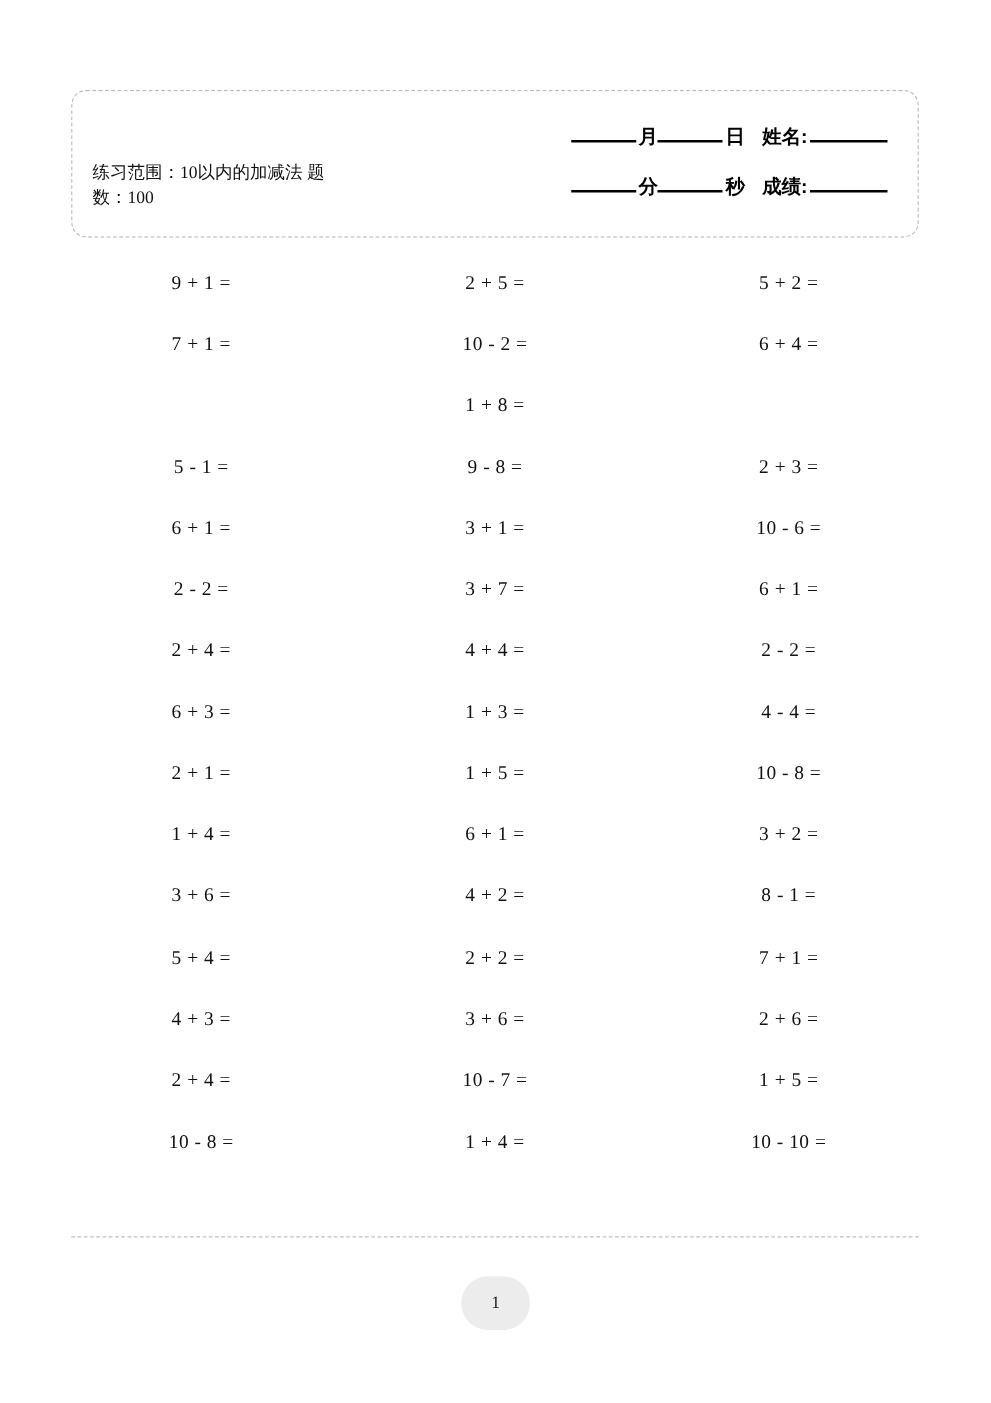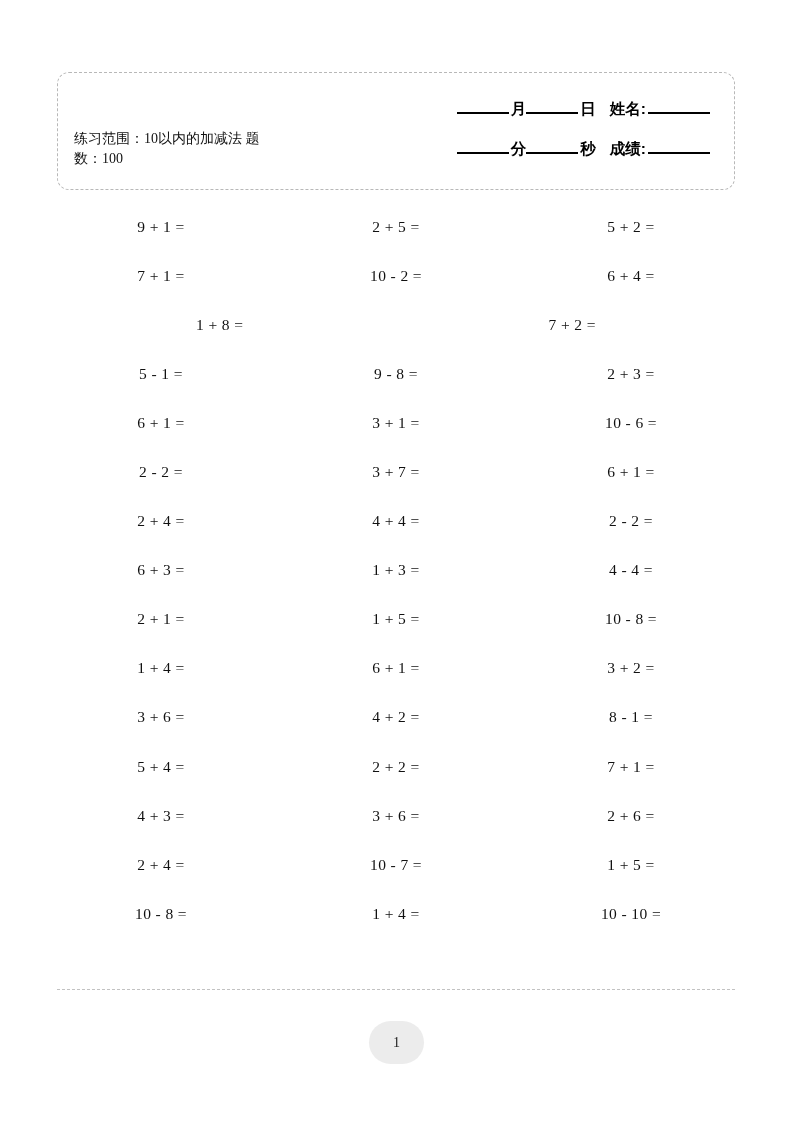--- a/index.html
+++ b/index.html
@@ -171,21 +171,20 @@
         <div class="pcell">2 + 5 =</div>
         <div class="pcell">5 + 2 =</div>
       </div>
       <div class="prow">
         <div class="pcell">7 + 1 =</div>
         <div class="pcell">10 - 2 =</div>
         <div class="pcell">6 + 4 =</div>
       </div>
       <div class="prow">
         <div class="pcell">1 + 8 =</div>
-        <div class="pcell">7 + 2 =</div>
       </div>
       <div class="prow">
         <div class="pcell">5 - 1 =</div>
         <div class="pcell">9 - 8 =</div>
         <div class="pcell">2 + 3 =</div>
       </div>
       <div class="prow">
         <div class="pcell">6 + 1 =</div>
         <div class="pcell">3 + 1 =</div>
         <div class="pcell">10 - 6 =</div>

